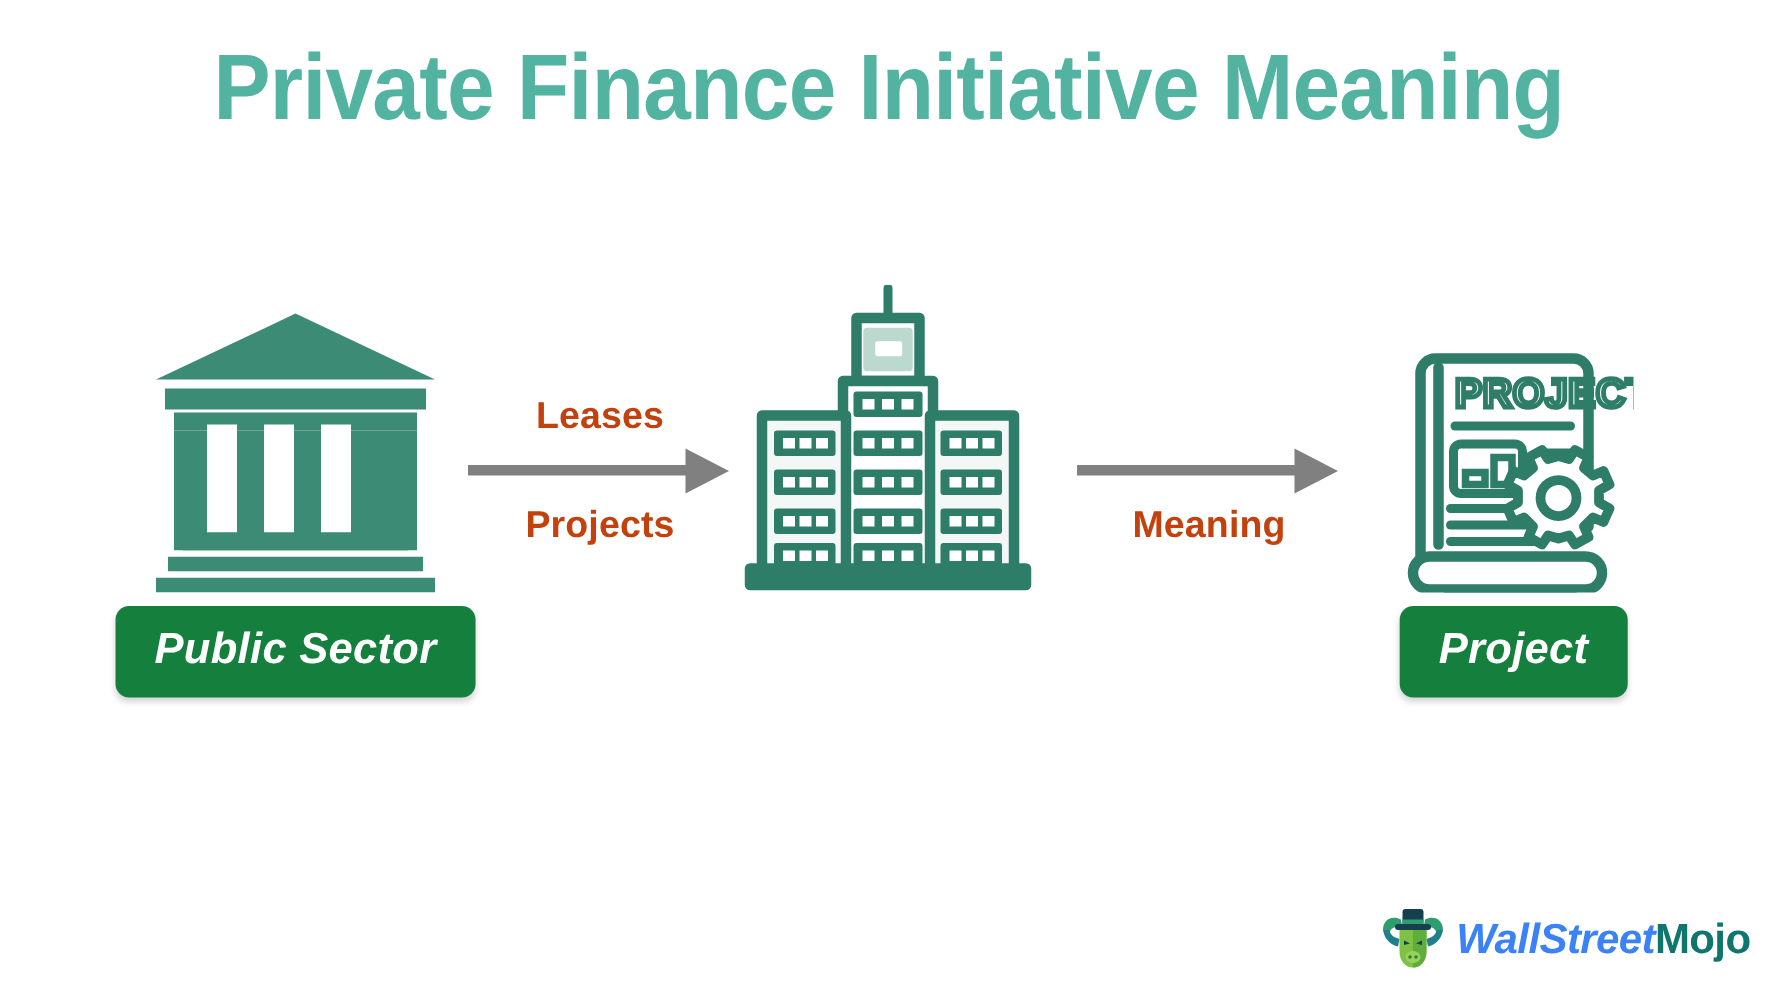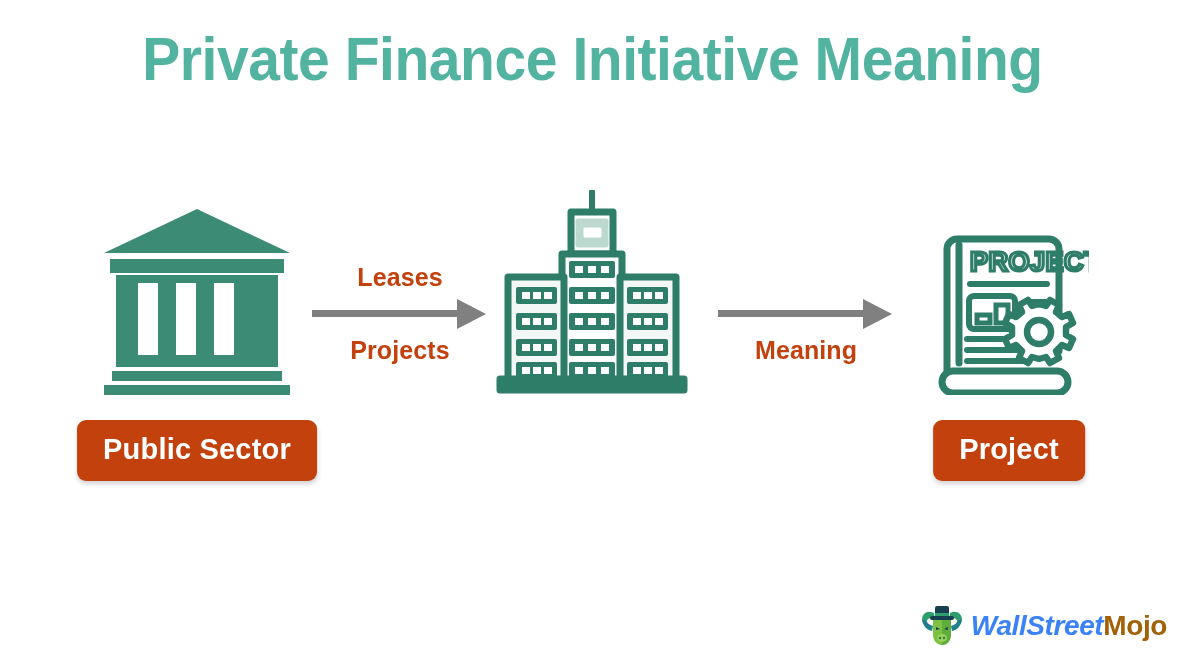--- a/index.html
+++ b/index.html
@@ -51,35 +51,36 @@
     width: 240px;
     height: 215px;
     display: flex;
     align-items: flex-end;
     justify-content: center;
   }
 
   
   .stage-label {
     position: absolute;
-    top: 240px;
+    top: 224px;
     left: 50%;
     transform: translateX(-50%);
-    background: #c2410c;
+    background: #15803d;
     color: #ffffff;
     border-radius: 9px;
     font-family: "Liberation Sans Narrow", "Liberation Sans", sans-serif;
     font-size: 29px;
     font-weight: bold;
     letter-spacing: 0.2px;
     padding: 13px 26px 15px 26px;
     white-space: nowrap;
     box-shadow: 0 3px 4px rgba(0,0,0,0.17);
     box-sizing: border-box;
     text-align: center;
+    font-style: italic;
   }
 
   
   .arrow-group {
     position: absolute;
     top: 263px;
     width: 190px;
     height: 115px;
   }
   #arrow-group-1 { left: 305px; }
@@ -133,21 +134,21 @@
   }
   #brand-wordmark {
     font-family: "Liberation Sans", sans-serif;
     font-size: 28px;
     font-weight: bold;
     letter-spacing: -0.4px;
     margin-left: 6px;
     white-space: nowrap;
   }
   .brand-part-1 { color: #3b82f6; font-style: italic; }
-  .brand-part-2 { color: #a16207; }
+  .brand-part-2 { color: #0f766e; }
 </style>
 </head>
 <body>
 
 <div id="page-title">Private Finance Initiative Meaning</div>
 
 <div class="stage" id="stage-public">
   <div class="icon-area">
     <svg class="icon-svg" width="186" height="196" viewBox="0 0 186 196">
 

